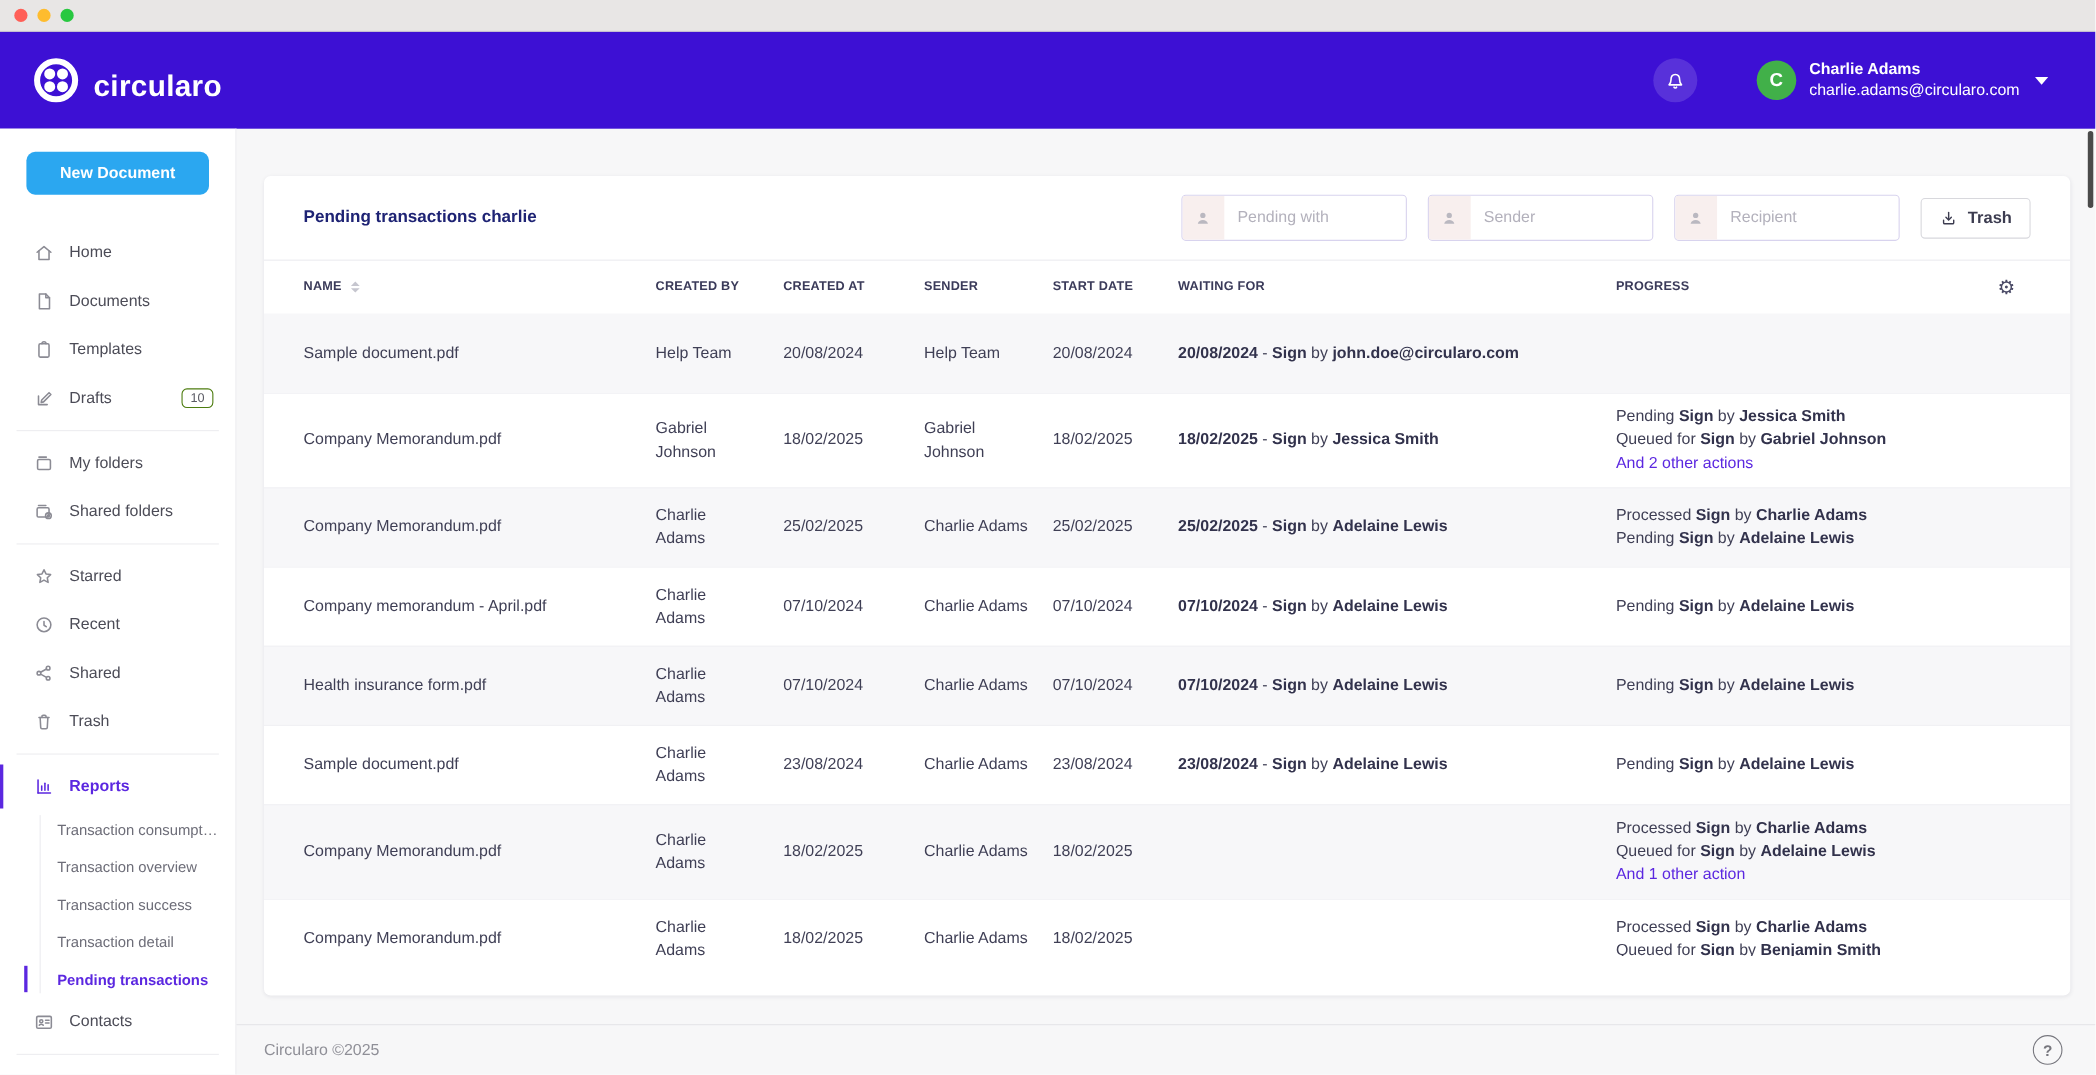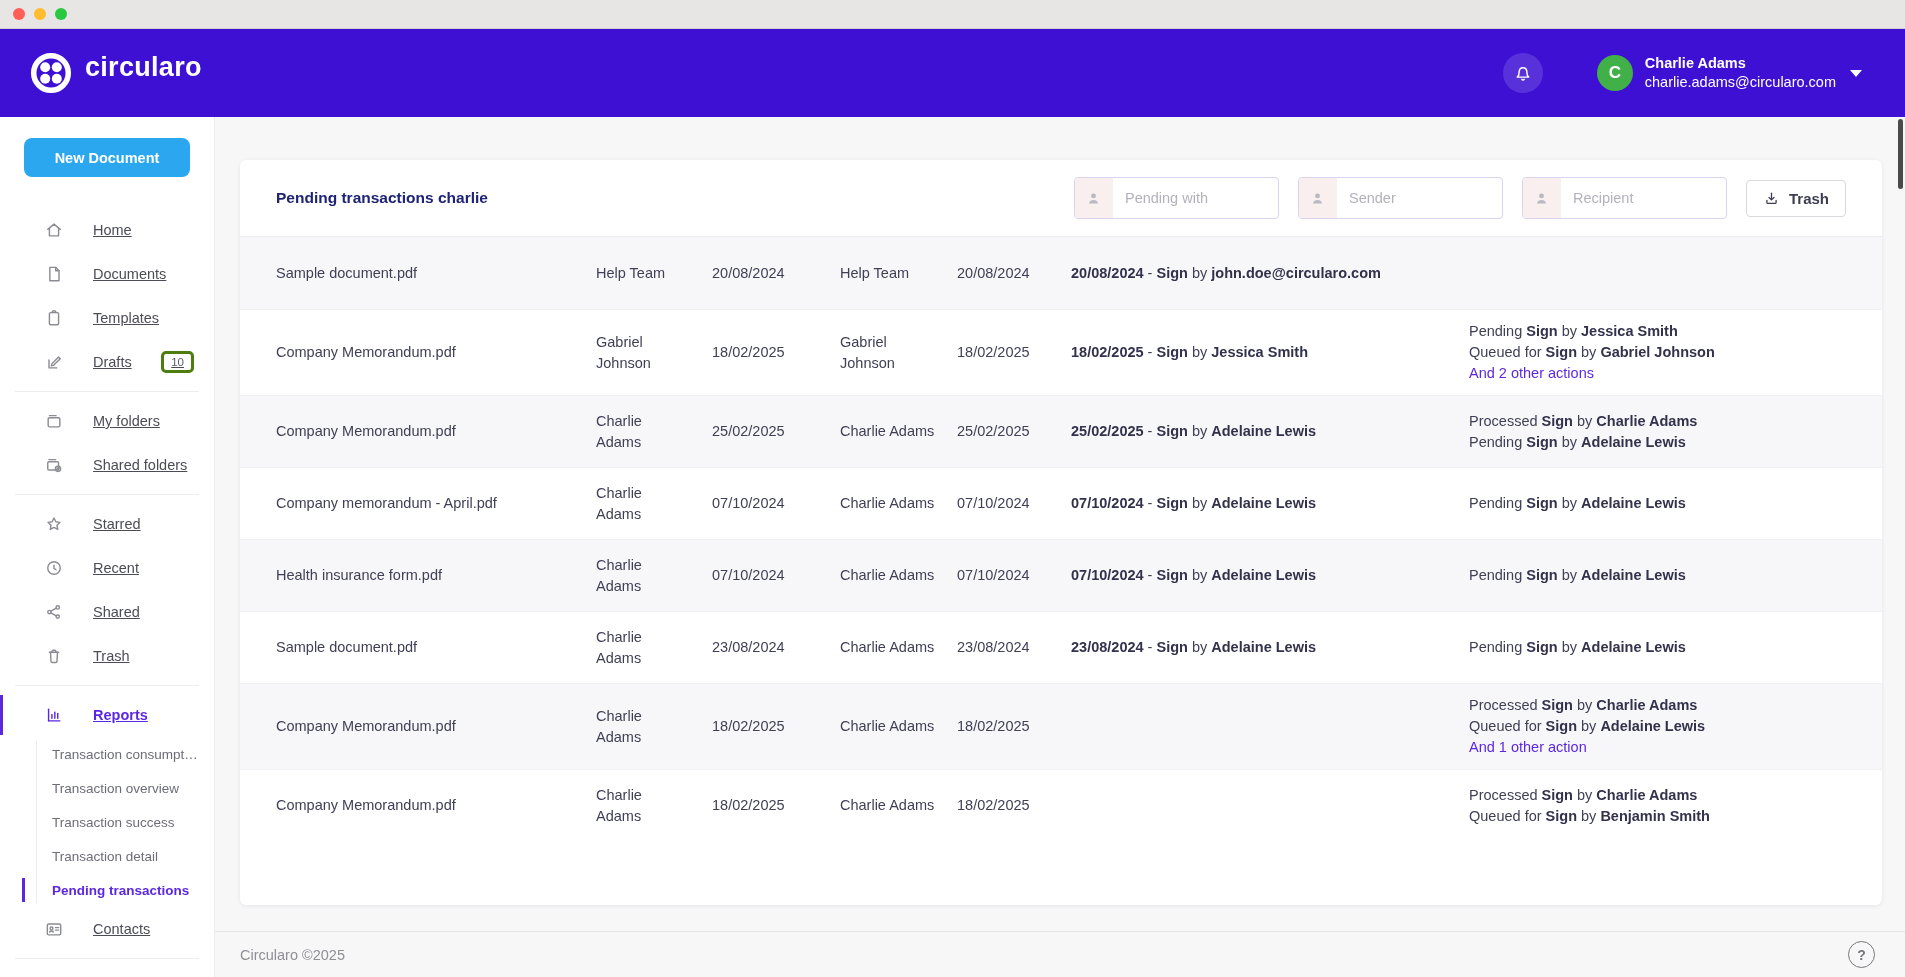--- a/index.html
+++ b/index.html
@@ -15,21 +15,21 @@
   }
 
   
   .titlebar{ height:29px; background:#e8e6e5; border-bottom:1px solid #d2d0cf;
     display:flex; align-items:center; padding-left:13px; gap:9px; flex:0 0 auto;}
   .light{ width:12px; height:12px; border-radius:50%; }
 
   
   .appheader{ height:88px; background:var(--header-purple); display:flex; align-items:center;
     padding:0 43px 0 30px; flex:0 0 auto; }
-  .logo{ display:flex; align-items:flex-start; gap:13px; }
+  .logo{ display:flex; align-items:flex-end; gap:13px; }
   .brand{ color:#fff; font-size:27px; font-weight:700; letter-spacing:.3px; }
   .header-right{ margin-left:auto; display:flex; align-items:center; }
   .bell-wrap{ width:40px; height:40px; border-radius:50%; background:rgba(255,255,255,.14);
     display:flex; align-items:center; justify-content:center; margin-right:54px; cursor:pointer; }
   .usermenu{ display:flex; align-items:center; cursor:pointer; }
   .avatar{ width:36px; height:36px; border-radius:50%; background:var(--avatar-green); color:#fff;
     font-weight:700; font-size:17px; display:flex; align-items:center; justify-content:center; }
   .user-text{ margin-left:12px; color:#fff; line-height:1.3; }
   .user-name{ font-size:14.5px; font-weight:600; }
   .user-email{ font-size:14.5px; }
@@ -38,25 +38,25 @@
 
   
   .shell{ display:flex; flex:1; min-height:0; }
 
   
   .sidebar{ width:215px; background:#fff; border-right:1px solid #ececee; padding-top:21px; flex:0 0 auto; }
   .new-doc{ display:block; margin:0 auto; width:166px; height:39px; background:var(--btn-blue);
     color:#fff; border:none; border-radius:8px; font-size:14.5px; font-weight:700;
     font-family:inherit; cursor:pointer; }
   .nav{ margin-top:31px; }
-  .nav-item{ height:44px; display:flex; align-items:center; padding-left:44px; gap:29px;
-    color:#4c4c57; font-size:14.5px; cursor:pointer; position:relative;text-decoration:underline; }
+  .nav-item{ height:44px; display:flex; align-items:center; padding-left:30px; gap:13px;
+    color:#4c4c57; font-size:14.5px; cursor:pointer; position:relative; }
   .nicon{ width:20px; height:20px; display:flex; color:#8b8b94; flex:0 0 auto; }
   .nicon svg{ width:20px; height:20px; }
-  .badge{ margin-left:auto; margin-right:20px; border:3px solid #4d7c0f; border-radius:5px;
+  .badge{ margin-left:auto; margin-right:20px; border:1px solid #4d7c0f; border-radius:5px;
     font-size:11.5px; color:#5a5a64; padding:2px 7px; background:#fff; }
   .divider{ height:1px; background:#ededf0; margin:7px 15px; }
   .nav-item.active{ color:var(--accent); font-weight:600; }
   .nav-item.active .nicon{ color:var(--accent); }
   .nav-item.active::before{ content:''; position:absolute; left:0; top:2px; bottom:2px;
     width:3px; background:var(--accent); }
   .subnav{ padding-left:52px; position:relative; }
   .subnav::before{ content:''; position:absolute; left:36px; top:4px; bottom:4px; width:1px; background:#ececf0; }
   .subitem{ height:34px; display:flex; align-items:center; font-size:13.5px; color:#6d6d78;
     cursor:pointer; position:relative; }
@@ -341,20 +341,38 @@
                   <path d="m8.5 10.5 3.5 3.5 3.5-3.5"></path>
                   <path d="M5.5 14.5v3A1.5 1.5 0 0 0 7 19h10a1.5 1.5 0 0 0 1.5-1.5v-3"></path>
                 </svg>
               </span>
             <span>Trash</span>
           </button>
         </div>
       </div>
 
       <div class="table-wrap">
+        <div class="trow thead">
+          <div class="hcell">
+            <span>NAME</span>
+            <span class="sort">
+                <i class="up"></i>
+                <i class="dn"></i>
+              </span>
+          </div>
+          <div class="hcell">CREATED BY</div>
+          <div class="hcell">CREATED AT</div>
+          <div class="hcell">SENDER</div>
+          <div class="hcell">START DATE</div>
+          <div class="hcell">WAITING FOR</div>
+          <div class="hcell">PROGRESS</div>
+          <div class="hcell">
+              <span class="gear">⚙</span>
+            </div>
+        </div>
         <div>
             <div class="trow row alt">
               <div class="cell">Sample document.pdf</div>
               <div class="cell cb">Help Team</div>
               <div class="cell">20/08/2024</div>
               <div class="cell">Help Team</div>
               <div class="cell">20/08/2024</div>
               <div class="cell"><span class="b">20/08/2024</span> - <span class="b">Sign</span> by <span class="b">john.doe@circularo.com</span></div>
               <div class="cell"></div>
             </div>

